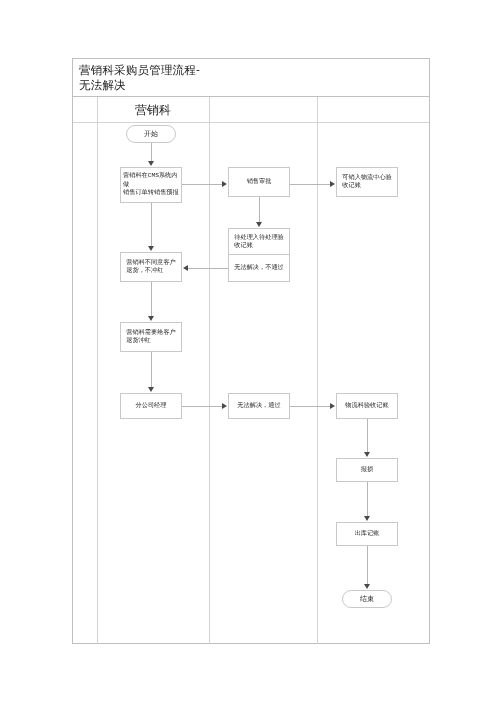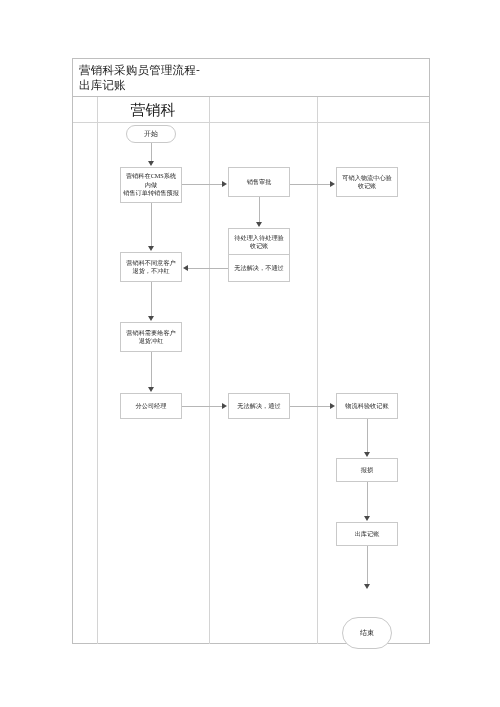--- a/index.html
+++ b/index.html
@@ -63,21 +63,21 @@
     box-sizing: border-box;
   }
   .header-cell {
     position: absolute;
     top: 0;
     height: 26px;
     display: flex;
     align-items: center;
     justify-content: center;
     font-family: "DejaVu Serif", "Liberation Serif", serif;
-    font-size: 15px;
+    font-size: 12px;
     color: #1a1a1a;
     box-sizing: border-box;
   }
 
   
   .lane-sep {
     position: absolute;
     top: 38px;
     width: 1px;
     background: #d4d4d4;
@@ -92,22 +92,22 @@
   }
 
   .node {
     position: absolute;
     box-sizing: border-box;
     border: 1px solid #c9c9c9;
     background: #ffffff;
     display: flex;
     align-items: center;
     justify-content: center;
-    text-align: center;
-    font-family: Liberation Serif, serif;
+    text-align: left;
+    font-family: Liberation Mono, monospace;
     font-size: 6.2px;
     line-height: 8.5px;
     color: #222;
     white-space: pre-line;
     padding: 1px 2px;
   }
   .node.terminator {
     border-radius: 999px;
     font-size: 7px;
   }
@@ -141,21 +141,21 @@
 </style>
 </head>
 <body>
 
 <div id="page">
 
   <div id="doc-table">
 
     <div id="title-cell">
       <div id="title-text">营销科采购员管理流程-
-出库记账</div>
+无法解决</div>
     </div>
 
     <div id="header-row">
       <div class="header-cell" style="left:0; width:24px;"></div>
       <div class="header-cell" style="left:24px; width:112px;">营销科</div>
     </div>
 
     <div class="lane-sep" style="left:24px;  height:547px;"></div>
     <div class="lane-sep" style="left:136px; height:547px;"></div>
     <div class="lane-sep" style="left:244px; height:547px;"></div>
@@ -210,21 +210,21 @@
       <div class="node" style="left:263px; top:335px; width:62px; height:24px;">报损</div>
 
       <div class="conn v" style="left:294px; top:359px; height:36px;"></div>
       <div class="arrow down" style="left:291px; top:393px;"></div>
 
       <div class="node" style="left:263px; top:399px; width:62px; height:24px;">出库记账</div>
 
       <div class="conn v" style="left:294px; top:423px; height:40px;"></div>
       <div class="arrow down" style="left:291px; top:461px;"></div>
 
-      <div class="node terminator" style="left:269px; top:467px; width:50px; height:32px;margin-top:27px;">结束</div>
+      <div class="node terminator" style="left:269px; top:467px; width:50px; height:18px;">结束</div>
 
       <div class="conn h" style="left:109px; top:61px; width:41px;"></div>
       <div class="arrow right" style="left:149px; top:58px;"></div>
 
       <div class="conn h" style="left:217px; top:61px; width:41px;"></div>
       <div class="arrow right" style="left:257px; top:58px;"></div>
 
       <div class="conn h" style="left:115px; top:145px; width:40px;"></div>
       <div class="arrow left" style="left:110px; top:142px;"></div>
 

